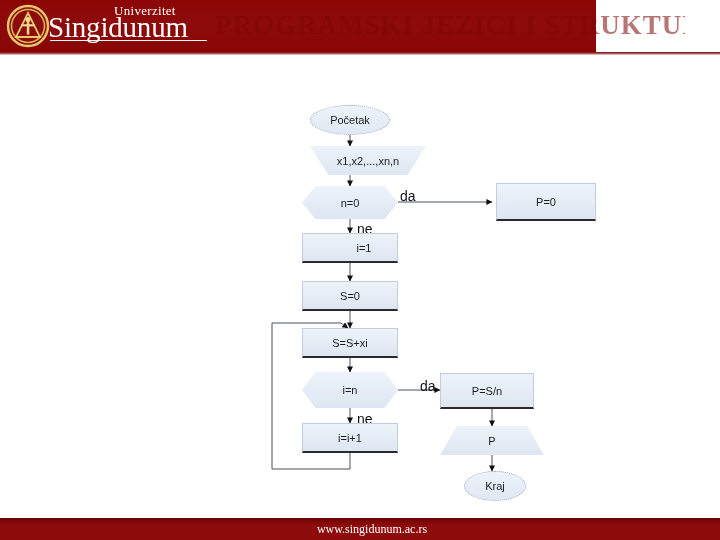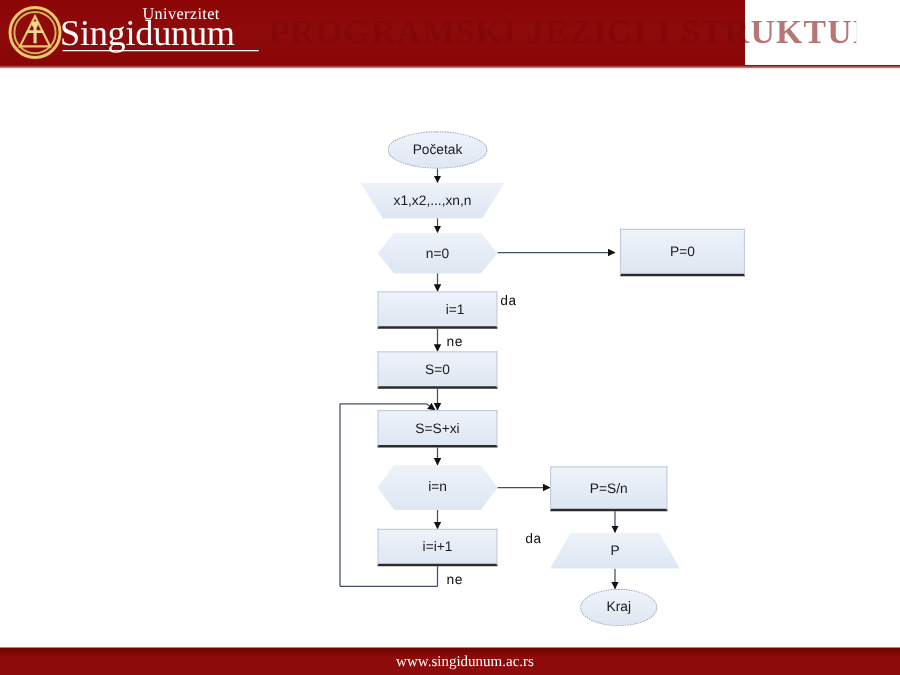--- a/index.html
+++ b/index.html
@@ -164,24 +164,23 @@
     -webkit-clip-path: polygon(0% 0%, 100% 0%, 84% 100%, 16% 100%);
     clip-path: polygon(0% 0%, 100% 0%, 84% 100%, 16% 100%);
   }
   .n-io-up {
     -webkit-clip-path: polygon(16% 0%, 84% 0%, 100% 100%, 0% 100%);
     clip-path: polygon(16% 0%, 84% 0%, 100% 100%, 0% 100%);
   }
   .edge-label {
     position: absolute;
     color: #111111;
-    font-size: 11px;
-    font-family: Liberation Mono, monospace;
+    font-size: 14px;
+    font-family: Liberation Sans, sans-serif;
     white-space: nowrap;
-    margin-top: 48px;
   }
   svg.wires {
     position: absolute;
     left: 0; top: 0;
     width: 720px;
     height: 462px;
     overflow: visible;
   }
 </style>
 </head>
@@ -247,21 +246,21 @@
         <line x1="492" y1="354" x2="492" y2="371" marker-end="url(#ah)"></line>
 
         <line x1="492" y1="400" x2="492" y2="416" marker-end="url(#ah)"></line>
       </g>
     </svg>
 
     <div class="node n-term" style="left:310px; top:50px; width:80px; height:30px;">
       <span>Početak</span>
     </div>
 
-    <div class="node n-io n-io-down" style="left:288px; top:91px; width:116px; height:29px;">
+    <div class="node n-io n-io-down" style="left:310px; top:91px; width:116px; height:29px;">
       <span>x1,x2,...,xn,n</span>
     </div>
 
     <div class="node n-dec" style="left:302px; top:131px; width:96px; height:33px;">
       <span>n=0</span>
     </div>
     <div class="edge-label" style="left:400px; top:133px;">da</div>
     <div class="edge-label" style="left:357px; top:166px;">ne</div>
 
     <div class="node n-proc" style="left:496px; top:128px; width:100px; height:38px;">

